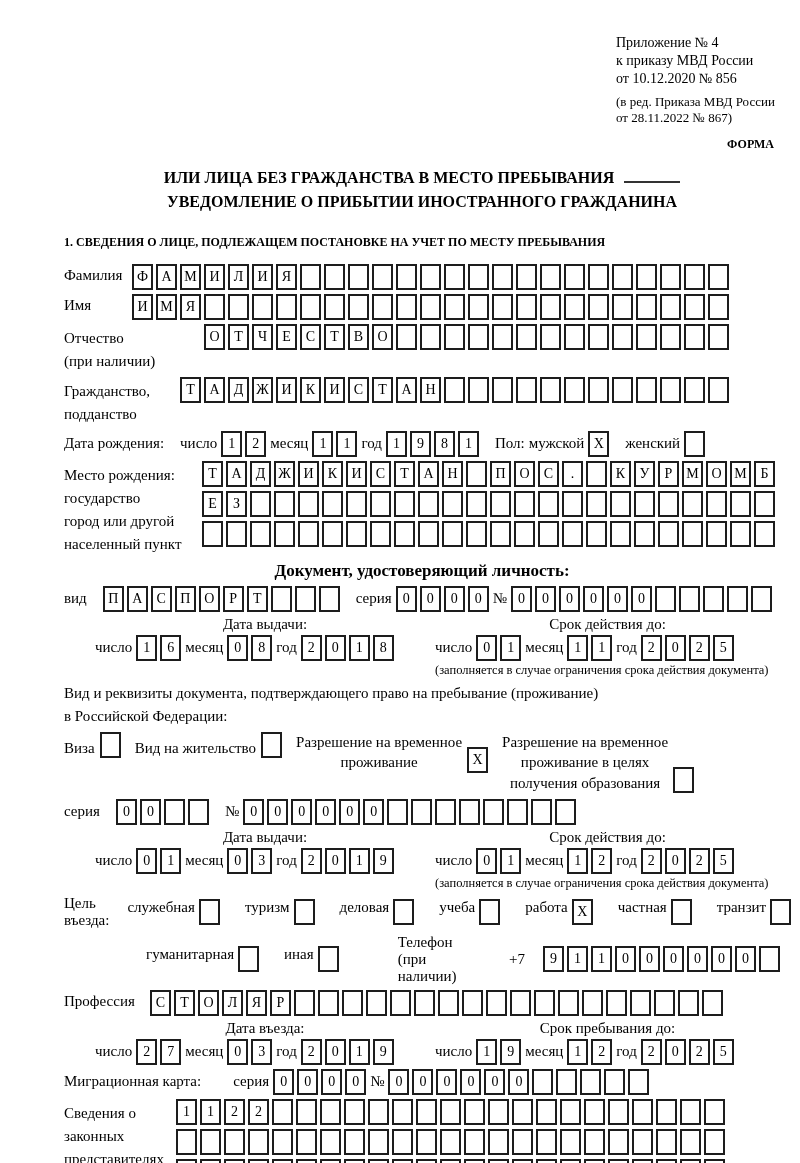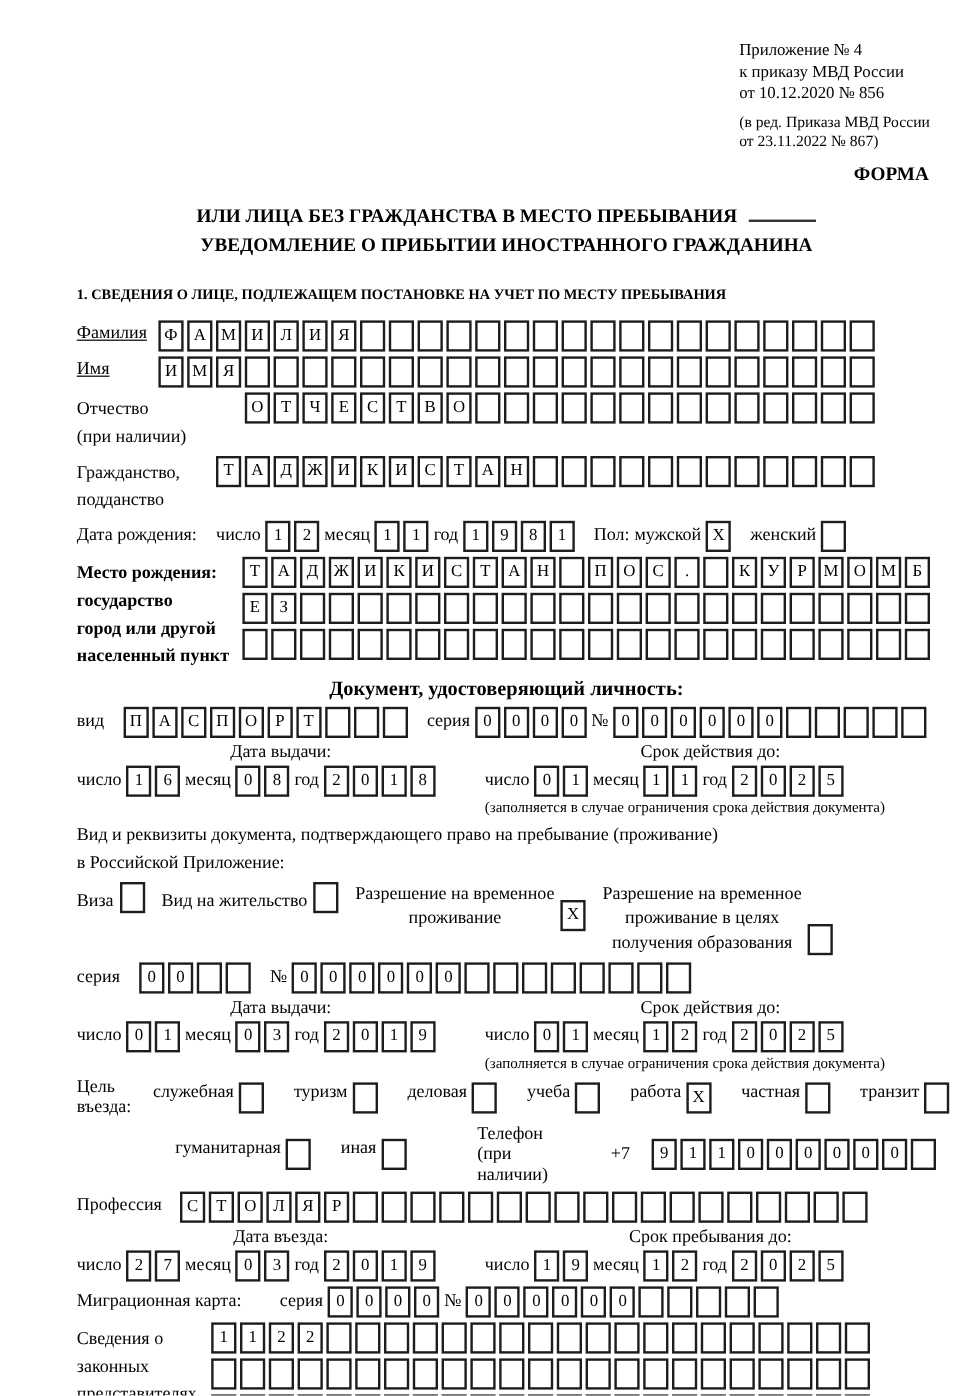--- a/index.html
+++ b/index.html
@@ -3,45 +3,45 @@
 <meta charset="utf-8">
 <style>
   html,body{margin:0;padding:0;background:#fff;}
   body{width:800px;height:1163px;overflow:hidden;color:#000;
        font-family:"Liberation Serif","DejaVu Serif",serif;font-size:15px;}
   .page{box-sizing:border-box;width:800px;height:1163px;padding:34px 20px 0 64px;}
 
   
   .appendix{margin-left:552px;width:170px;line-height:1.3;font-size:14px;}
   .appendix .amend{font-size:13px;margin-top:5px;line-height:1.3;}
-  .forma{text-align:right;font-weight:bold;font-size:16px;margin-top:10px;padding-right:6px;}
+  .forma{text-align:right;font-weight:bold;font-size:12px;margin-top:10px;padding-right:6px;}
 
   .title{text-align:center;font-weight:bold;font-size:16px;margin-top:14px;line-height:1.45;}
   .blankline{display:inline-block;width:56px;border-bottom:2px solid #333;height:14px;margin-left:10px;}
   .sec-heading{font-weight:bold;font-size:12px;margin-top:22px;margin-bottom:14px;}
 
   
   .cells{display:flex;gap:3px;flex:0 0 auto;}
   .cell{box-sizing:border-box;width:21px;height:26px;border:2px solid #1d1d1d;flex:0 0 auto;
         display:flex;align-items:center;justify-content:center;font-size:14px;}
   .cbox{box-sizing:border-box;width:21px;height:26px;border:2px solid #1d1d1d;flex:0 0 auto;
         display:flex;align-items:center;justify-content:center;font-size:14px;}
 
   .row{display:flex;align-items:flex-start;margin-bottom:4px;}
   .row .lbl{flex:0 0 auto;padding-top:3px;}
   .lblcol{flex:0 0 auto;line-height:1.55;padding-top:3px;}
-  .w68{width:68px;text-decoration:underline;} .w140{width:140px;} .w116{width:116px;} .w138{width:138px;font-weight:bold;} .w112{width:112px;}
+  .w68{width:68px;} .w140{width:140px;} .w116{width:116px;} .w138{width:138px;} .w112{width:112px;}
   .stack{display:flex;flex-direction:column;gap:4px;}
 
   .inline-row{display:flex;align-items:center;margin-bottom:4px;gap:4px;flex-wrap:nowrap;}
   .gap8{width:8px;flex:0 0 auto;} .gap16{width:16px;flex:0 0 auto;} .gap24{width:24px;flex:0 0 auto;}
 
   .doc-heading{text-align:center;font-weight:bold;margin:4px 0 5px 0;font-size:17px;}
 
-  .date-pair{display:flex;margin-bottom:4px;}
+  .date-pair{display:flex;margin-bottom:4px;margin-left:31px;}
   .date-col{display:flex;flex-direction:column;}
   .date-col.left{width:340px;flex:0 0 auto;}
   .date-col.right{flex:1 1 auto;}
   .date-title{text-align:center;margin-bottom:2px;}
   .date-row{display:flex;align-items:center;gap:4px;}
   .restrict-note{font-size:12.5px;margin-top:2px;white-space:nowrap;}
 
   .intro{line-height:1.55;margin-bottom:4px;}
 
   .opt{display:flex;align-items:flex-end;gap:5px;flex:0 0 auto;}
@@ -55,21 +55,21 @@
 <body>
 
 <div class="page">
 
   <div class="appendix">
     <div>Приложение № 4</div>
     <div>к приказу МВД России</div>
     <div>от 10.12.2020 № 856</div>
     <div class="amend">
       <div>(в ред. Приказа МВД России</div>
-      <div>от 23.11.2022 № 867)</div>
+      <div>от 28.11.2022 № 867)</div>
     </div>
   </div>
   <div class="forma">ФОРМА</div>
 
   <div class="title">
     <div>
       <span>ИЛИ ЛИЦА БЕЗ ГРАЖДАНСТВА В МЕСТО ПРЕБЫВАНИЯ</span><span class="blankline"></span>
     </div>
     <div>УВЕДОМЛЕНИЕ О ПРИБЫТИИ ИНОСТРАННОГО ГРАЖДАНИНА</div>
   </div>
@@ -403,21 +403,21 @@
             <div class="cell">2</div>
             <div class="cell">5</div>
           </div>
       </div>
       <div class="restrict-note">(заполняется в случае ограничения срока действия документа)</div>
     </div>
   </div>
 
   <div class="intro">
     <div>Вид и реквизиты документа, подтверждающего право на пребывание (проживание)</div>
-    <div>в Российской Приложение:</div>
+    <div>в Российской Федерации:</div>
   </div>
 
   <div class="opts-row">
     <div class="opt">
       <span class="optlbl">Виза</span>
       <div class="cbox"></div>
     </div>
     <div class="opt">
       <span class="optlbl">Вид на жительство</span>
       <div class="cbox"></div>

